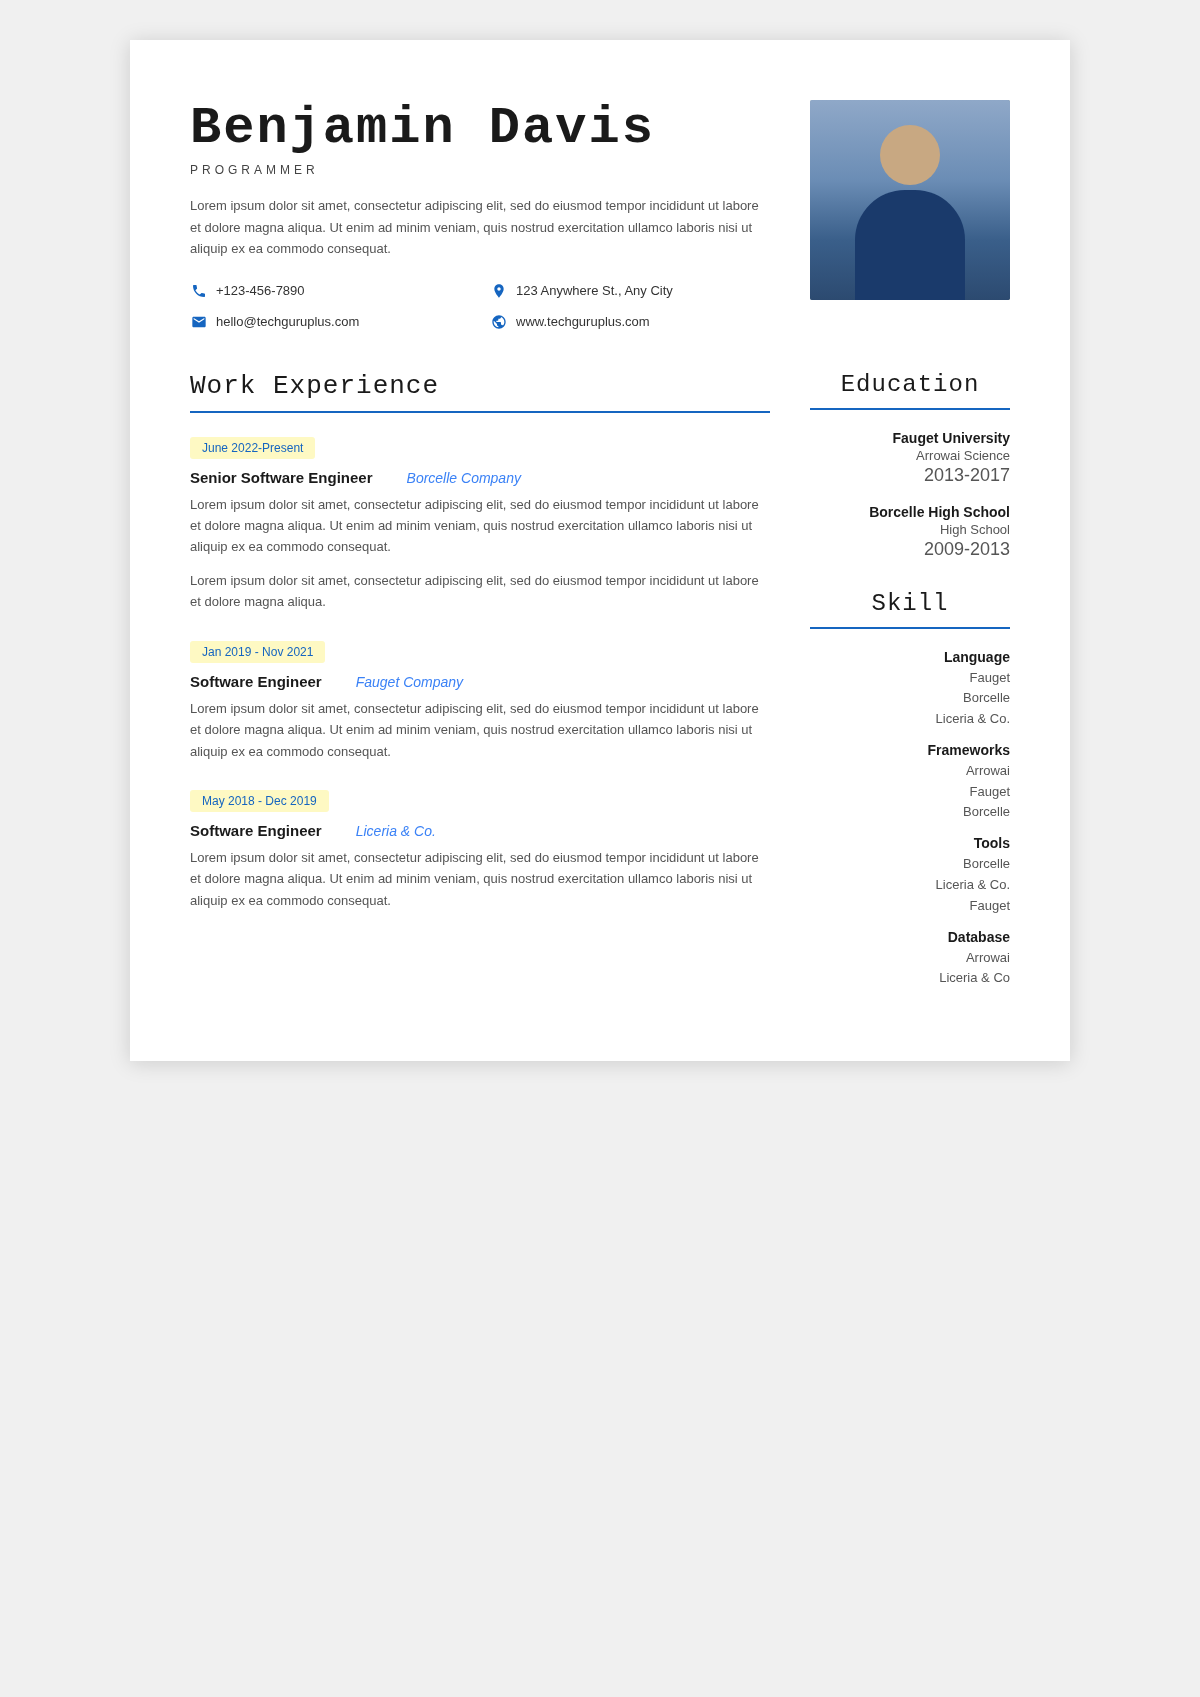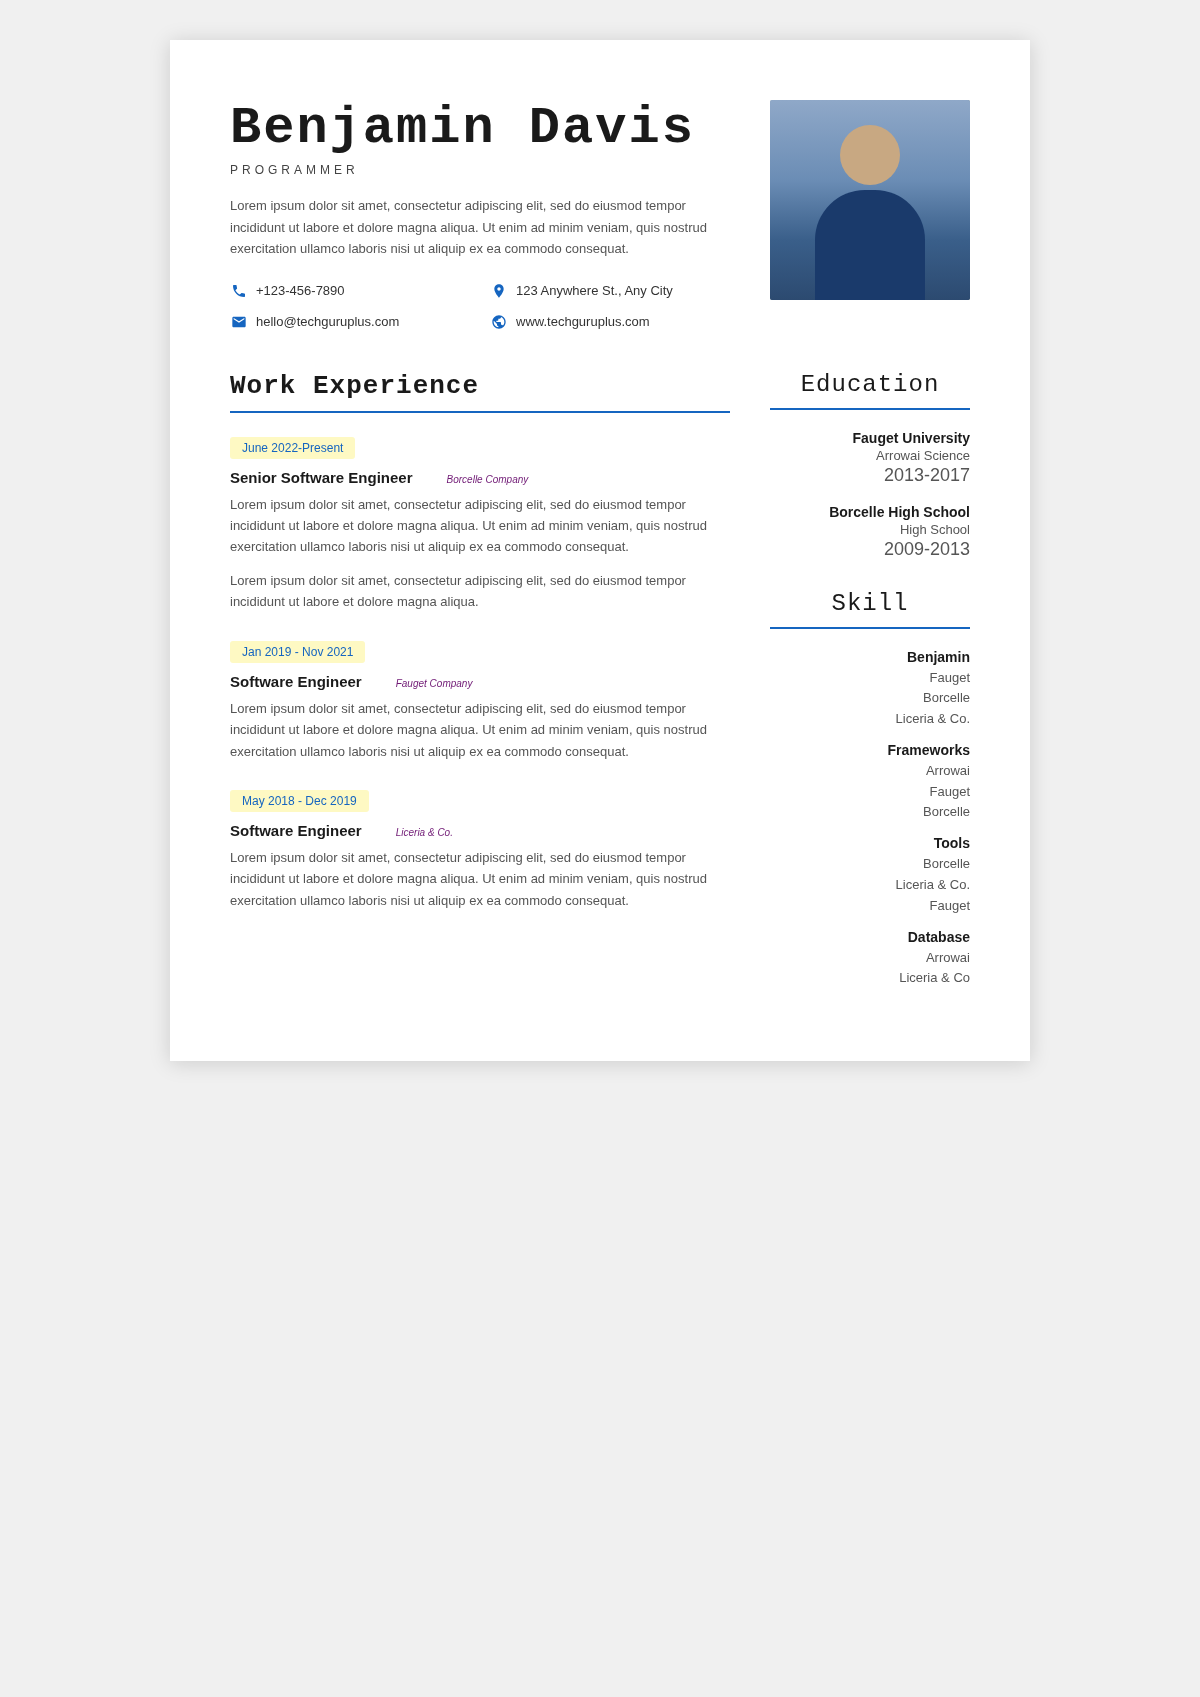--- a/index.html
+++ b/index.html
@@ -6,21 +6,21 @@
     body {
       font-family: 'Arial', sans-serif;
       background: #f0f0f0;
       display: flex;
       justify-content: center;
       align-items: flex-start;
       padding: 40px 20px;
       min-height: 100vh;
     }
     .resume-page {
-      width: 860px;
+      width: 940px;
       background: #ffffff;
       padding: 60px 60px 60px 60px;
       box-shadow: 0 2px 20px rgba(0,0,0,0.15);
     }
 
     
     .header-section {
       display: flex;
       justify-content: space-between;
       align-items: flex-start;
@@ -140,21 +140,21 @@
     }
     .right-column {
       width: 200px;
       flex-shrink: 0;
     }
 
     
     .section-title {
       font-family: 'Courier New', Courier, monospace;
       font-size: 26px;
-      font-weight: bold;
+      font-weight: normal;
       color: #1a1a1a;
       margin-bottom: 10px;
       letter-spacing: 1px;
     }
     .section-divider {
       height: 2px;
       background: #1565c0;
       margin-bottom: 24px;
     }
 
@@ -173,22 +173,22 @@
       align-items: baseline;
       gap: 34px;
       margin-bottom: 8px;
     }
     .job-title {
       font-size: 15px;
       font-weight: bold;
       color: #1a1a1a;
     }
     .job-company {
-      font-size: 10px;
-      color: #701a75;
+      font-size: 14px;
+      color: #3b82f6;
       font-style: italic;
     }
     .job-description {
       font-size: 13px;
       color: #555555;
       line-height: 1.65;
       margin-bottom: 12px;
     }
     .work-entry {
       margin-bottom: 28px;
@@ -345,21 +345,21 @@
       <div class="edu-entry">
         <div class="edu-institution">Borcelle High School</div>
         <div class="edu-field">High School</div>
         <div class="edu-years">2009-2013</div>
       </div>
 
       <h2 class="right-section-title" style="margin-top: 30px;">Skill</h2>
       <div class="right-section-divider"></div>
 
       <div class="skill-category">
-        <div class="skill-category-name">Benjamin</div>
+        <div class="skill-category-name">Language</div>
         <div class="skill-item">Fauget</div>
         <div class="skill-item">Borcelle</div>
         <div class="skill-item">Liceria &amp; Co.</div>
       </div>
 
       <div class="skill-category">
         <div class="skill-category-name">Frameworks</div>
         <div class="skill-item">Arrowai</div>
         <div class="skill-item">Fauget</div>
         <div class="skill-item">Borcelle</div>

